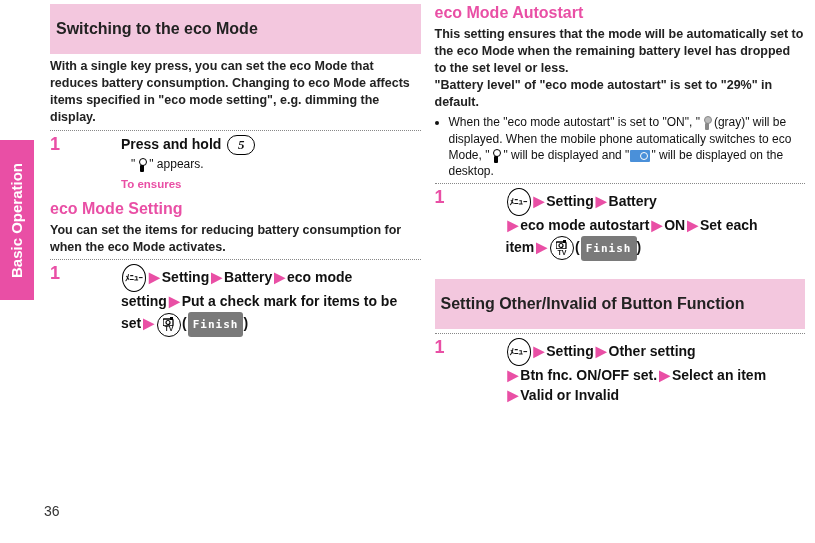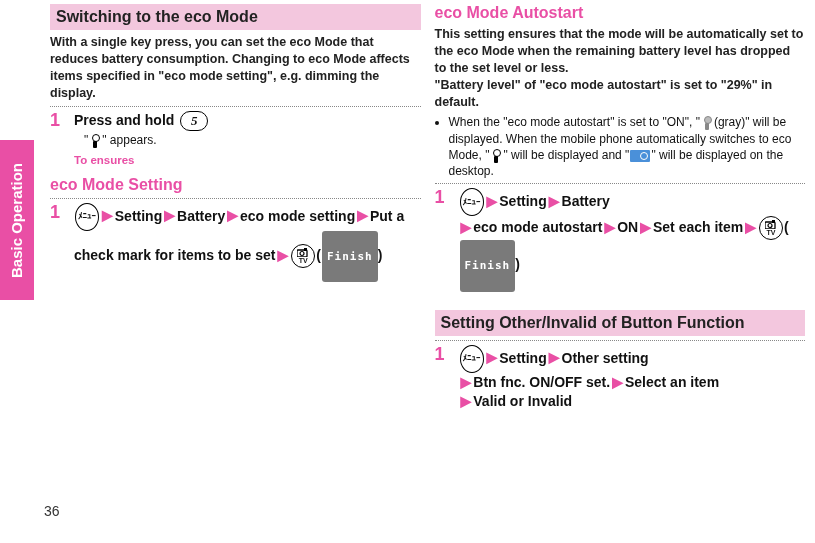--- a/index.html
+++ b/index.html
@@ -45,21 +45,21 @@
     right: 10px;
     bottom: 40px;
     display:flex;
     gap: 14px;
   }
   .col { flex:1 1 50%; min-width:0; }
   .section-bar {
     background: #f3c7de;
     font-weight: bold;
     font-size: 16px;
-    padding: 4px 6px;
+    padding: 16px 6px;
     margin-bottom: 4px;
     color:#222;
   }
   .section-title-pink {
     color: #e94fa5;
     font-weight: bold;
     font-size: 16px;
     margin: 10px 0 4px 0;
   }
   .section-title-pink.first { margin-top: 0; }
@@ -80,21 +80,21 @@
     gap: 8px;
     margin: 4px 0;
   }
   .step-num {
     color: #e94fa5;
     font-weight: bold;
     font-size: 18px;
     min-width: 16px;
     line-height:1;
   }
-  .step-content { flex:1; }
+  .step-content { flex:1;margin-left:47px; }
   .step-strong {
     font-weight: bold;
     font-size: 14px;
     line-height:1.4;
   }
   .step-sub { font-size:12px; margin-top:2px; margin-left:10px; }
   .to-release {
     color:#e94fa5;
     font-weight:bold;
     font-size:11.5px;
@@ -170,21 +170,21 @@
   }
   .cam-btn svg { position:absolute; top:3px; }
   .cam-tv { position:absolute; bottom:1.5px; font-size:7px; }
   .finish-chip {
     display:inline-block;
     background:#7a7a7a;
     color:#fff;
     font-family: monospace;
     font-size:11px;
     letter-spacing:1px;
-    padding:18px 5px;
+    padding:5px 5px;
     border-radius:3px;
     vertical-align:middle;
     margin-left:1px;
   }
   .eco-chip {
     display:inline-block;
     width:20px; height:12px;
     background:#4a90d9;
     border-radius:1px;
     vertical-align:middle;
@@ -229,20 +229,21 @@
             </span>
         </div>
         <div class="step-sub">
           <span>"</span><span class="eco-glyph"></span><span>" appears.</span>
         </div>
         <div class="to-release">To ensures</div>
       </div>
     </div>
 
     <div class="section-title-pink">eco Mode Setting</div>
+    <div class="body-bold">You can set the items for reducing battery consumption for when the eco Mode activates.</div>
     <hr class="dotted">
 
     <div class="step">
       <div class="step-num">1</div>
       <div class="step-content step-strong">
         <span class="menu-btn">
             <span>ﾒﾆｭｰ</span>
           </span><span class="arrow">▶</span><span>Setting</span><span class="arrow">▶</span><span>Battery</span><span class="arrow">▶</span><span>eco mode setting</span><span class="arrow">▶</span><span>Put a check mark for items to be set</span><span class="arrow">▶</span><span class="cam-btn">
           <svg width="12" height="9" viewBox="0 0 12 9">
               <rect x="0" y="2" width="10" height="7" rx="1" fill="none" stroke="#000" stroke-width="1.3"></rect>

